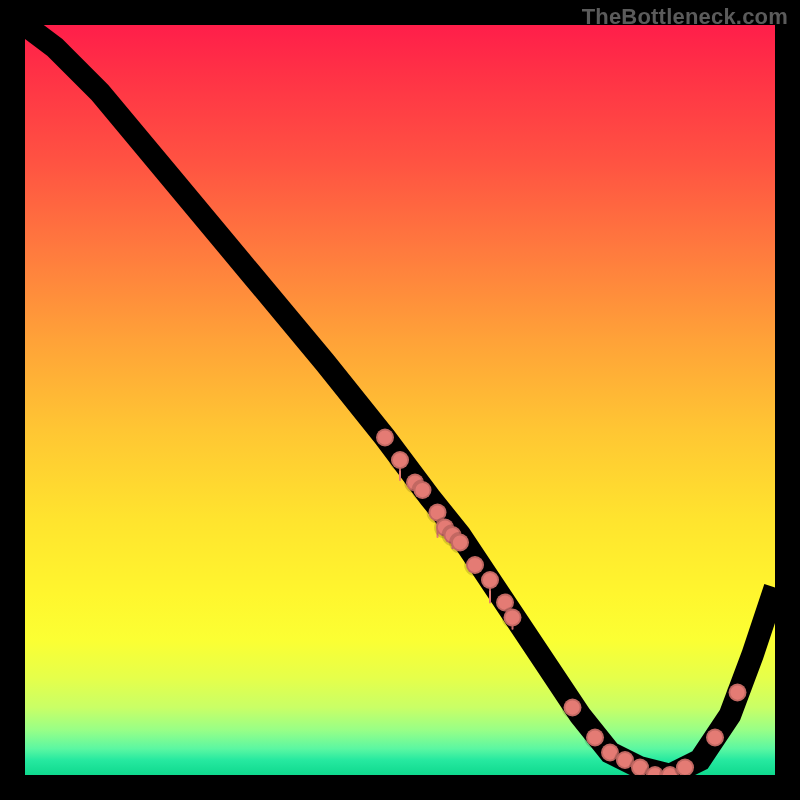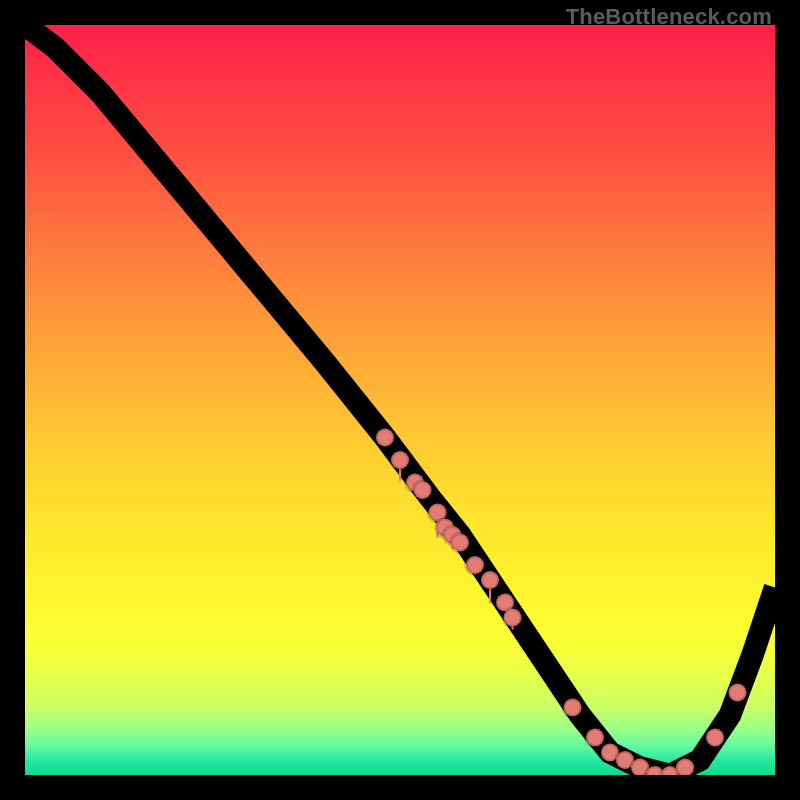--- a/index.html
+++ b/index.html
@@ -42,21 +42,21 @@
       #c9ff66 91%,
       #98ff87 94%,
       #5bf7a2 96.5%,
       #26e9a0 98%,
       #0fd98e 100%
     );
   }
   .attribution {
     position: absolute;
     top: 4px;
-    right: 28px;
+    right: 12px;
     color: #5b5b5b;
     font-size: 22px;
     font-weight: 600;
     letter-spacing: 0.2px;
     user-select: none;
   }
   svg.curve {
     position: absolute;
     inset: 0;
     width: 100%;

